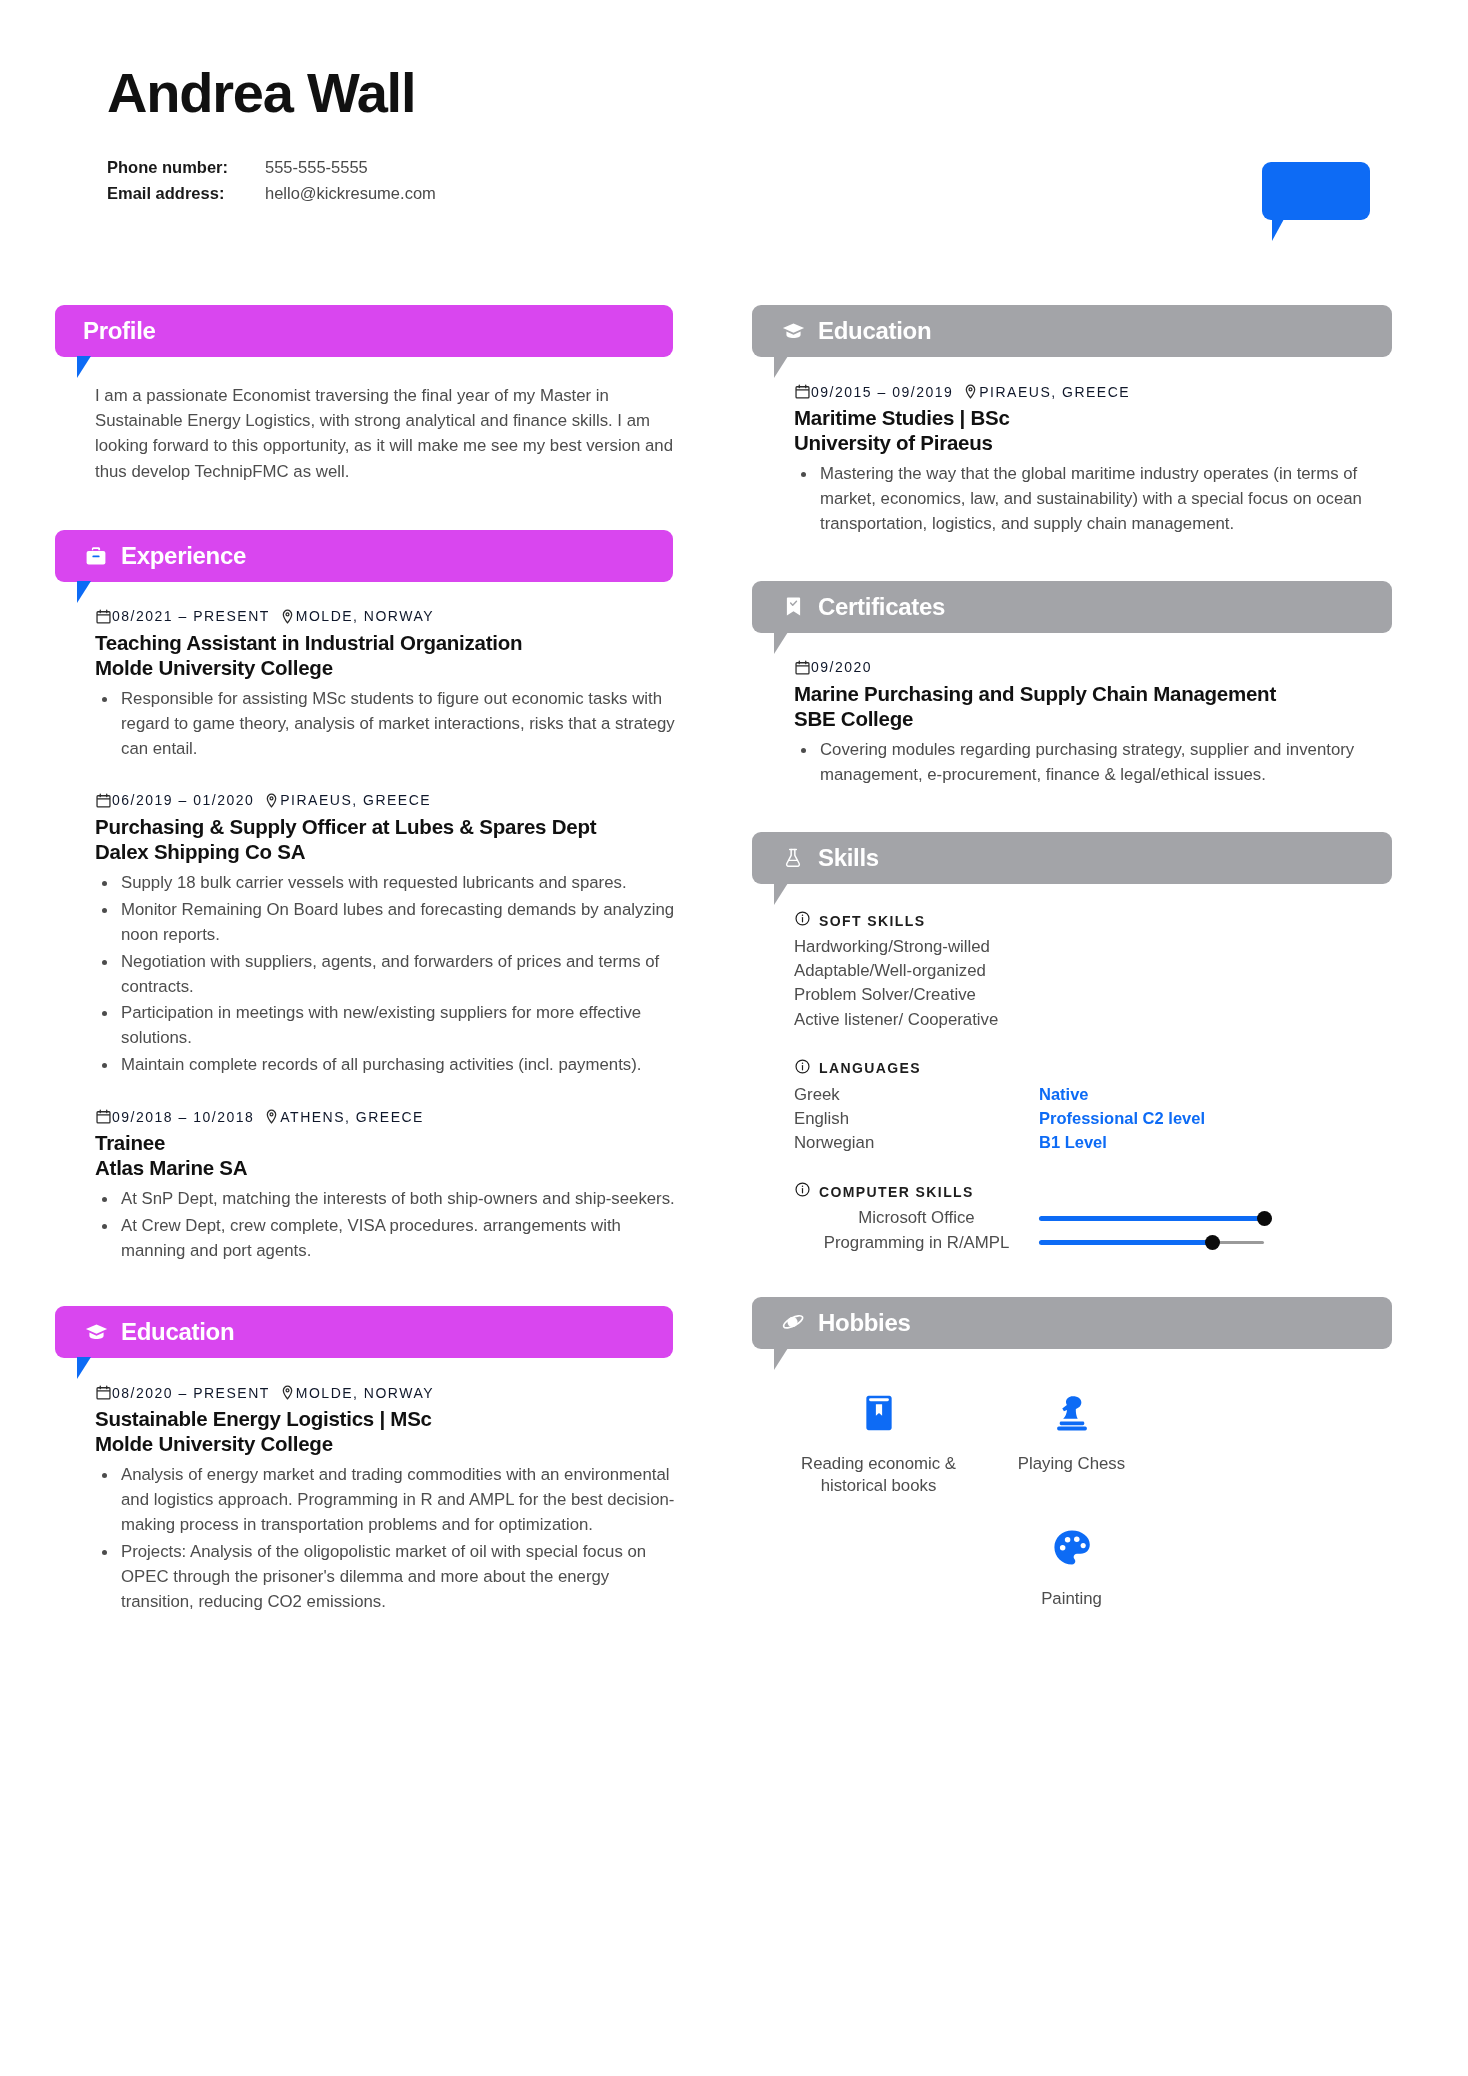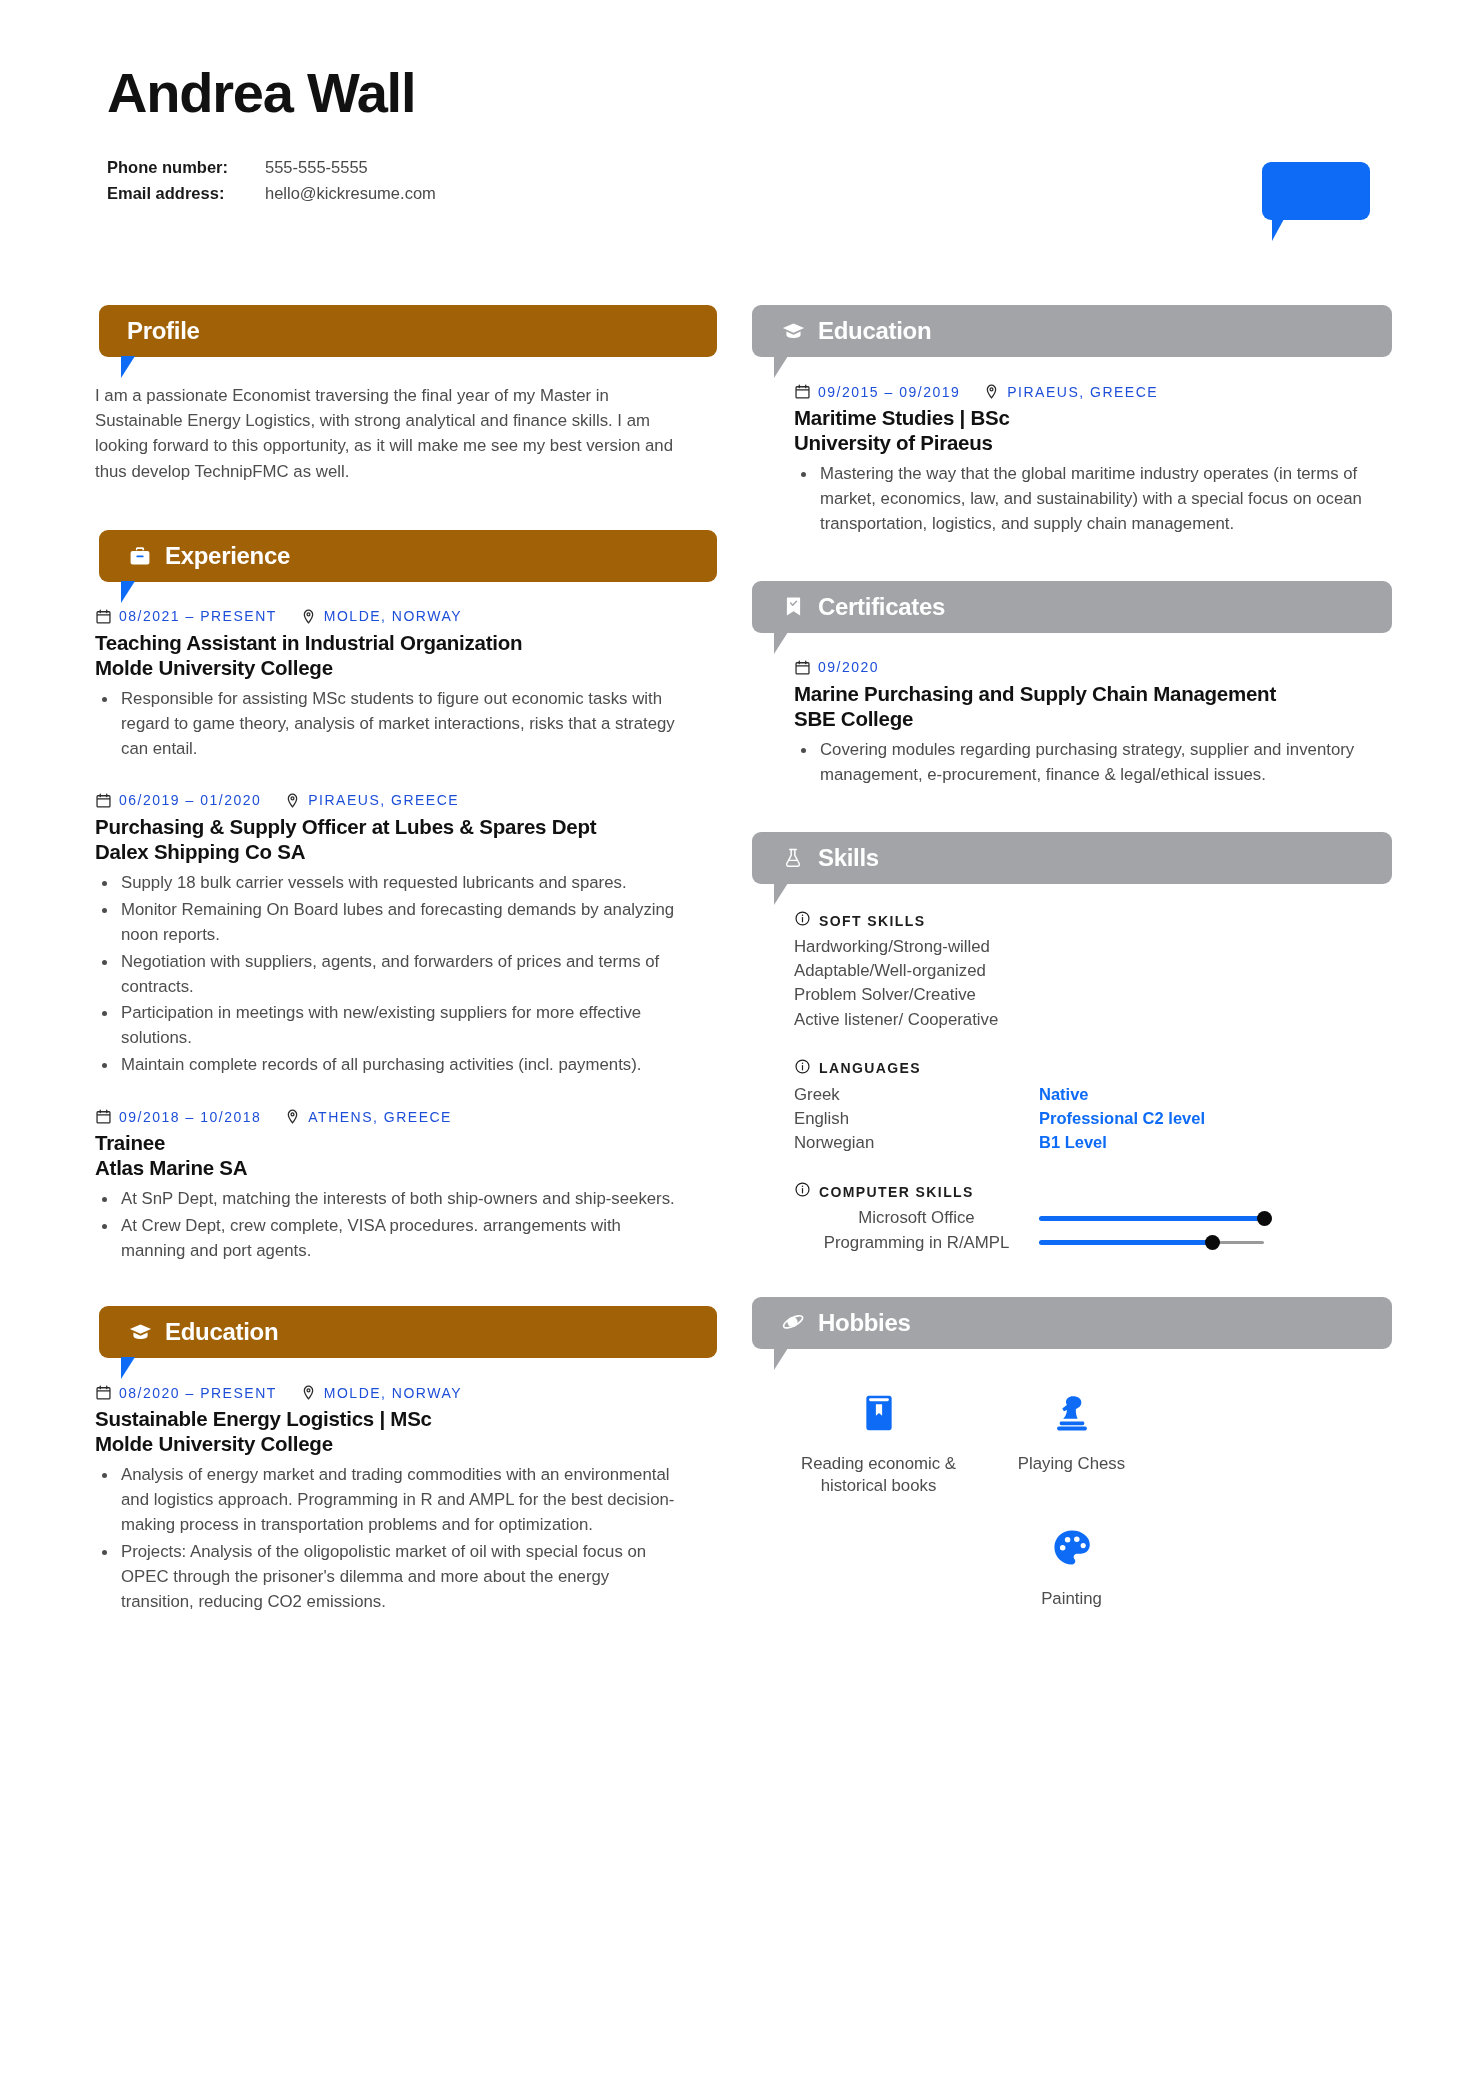--- a/index.html
+++ b/index.html
@@ -55,21 +55,21 @@
   
   .sec-head {
     position: relative;
     height: 52px;
     border-radius: 9px;
     display: flex;
     align-items: center;
     padding-left: 28px;
     margin-bottom: 26px;
   }
-  .sec-head.blue { background: #a16207; width: 618px; margin-left: 44px; }
+  .sec-head.blue { background: #d946ef; width: 618px; }
   .sec-head.gray { background: #a3a4a8; width: 640px; }
   .sec-head::after {
     content: "";
     position: absolute;
     left: 22px; top: 51px;
     width: 0; height: 0;
     border-bottom: 22px solid transparent;
   }
   .sec-head.blue::after { border-left: 14px solid #0d6bf5; }
   .sec-head.gray::after { border-left: 14px solid #a3a4a8; }
@@ -89,24 +89,24 @@
 
   
   .block { padding-left: 40px; padding-right: 6px; }
   .block.right { padding-left: 42px; }
 
   .entry { margin-bottom: 30px; }
   .entry:last-child { margin-bottom: 0; }
 
   .meta {
     display: flex; align-items: center;
-    gap: 7px;
+    gap: 0;
     font-size: 14px;
     letter-spacing: 1.5px;
-    color: #1d4ed8;
+    color: #0f172a;
     margin-bottom: 5px;
     flex-wrap: wrap;
   }
   .meta .sep { width: 9px; }
   .meta svg { display: block; flex: 0 0 auto; }
 
   .entry-title {
     font-size: 20.5px;
     font-weight: 700;
     color: #111;

